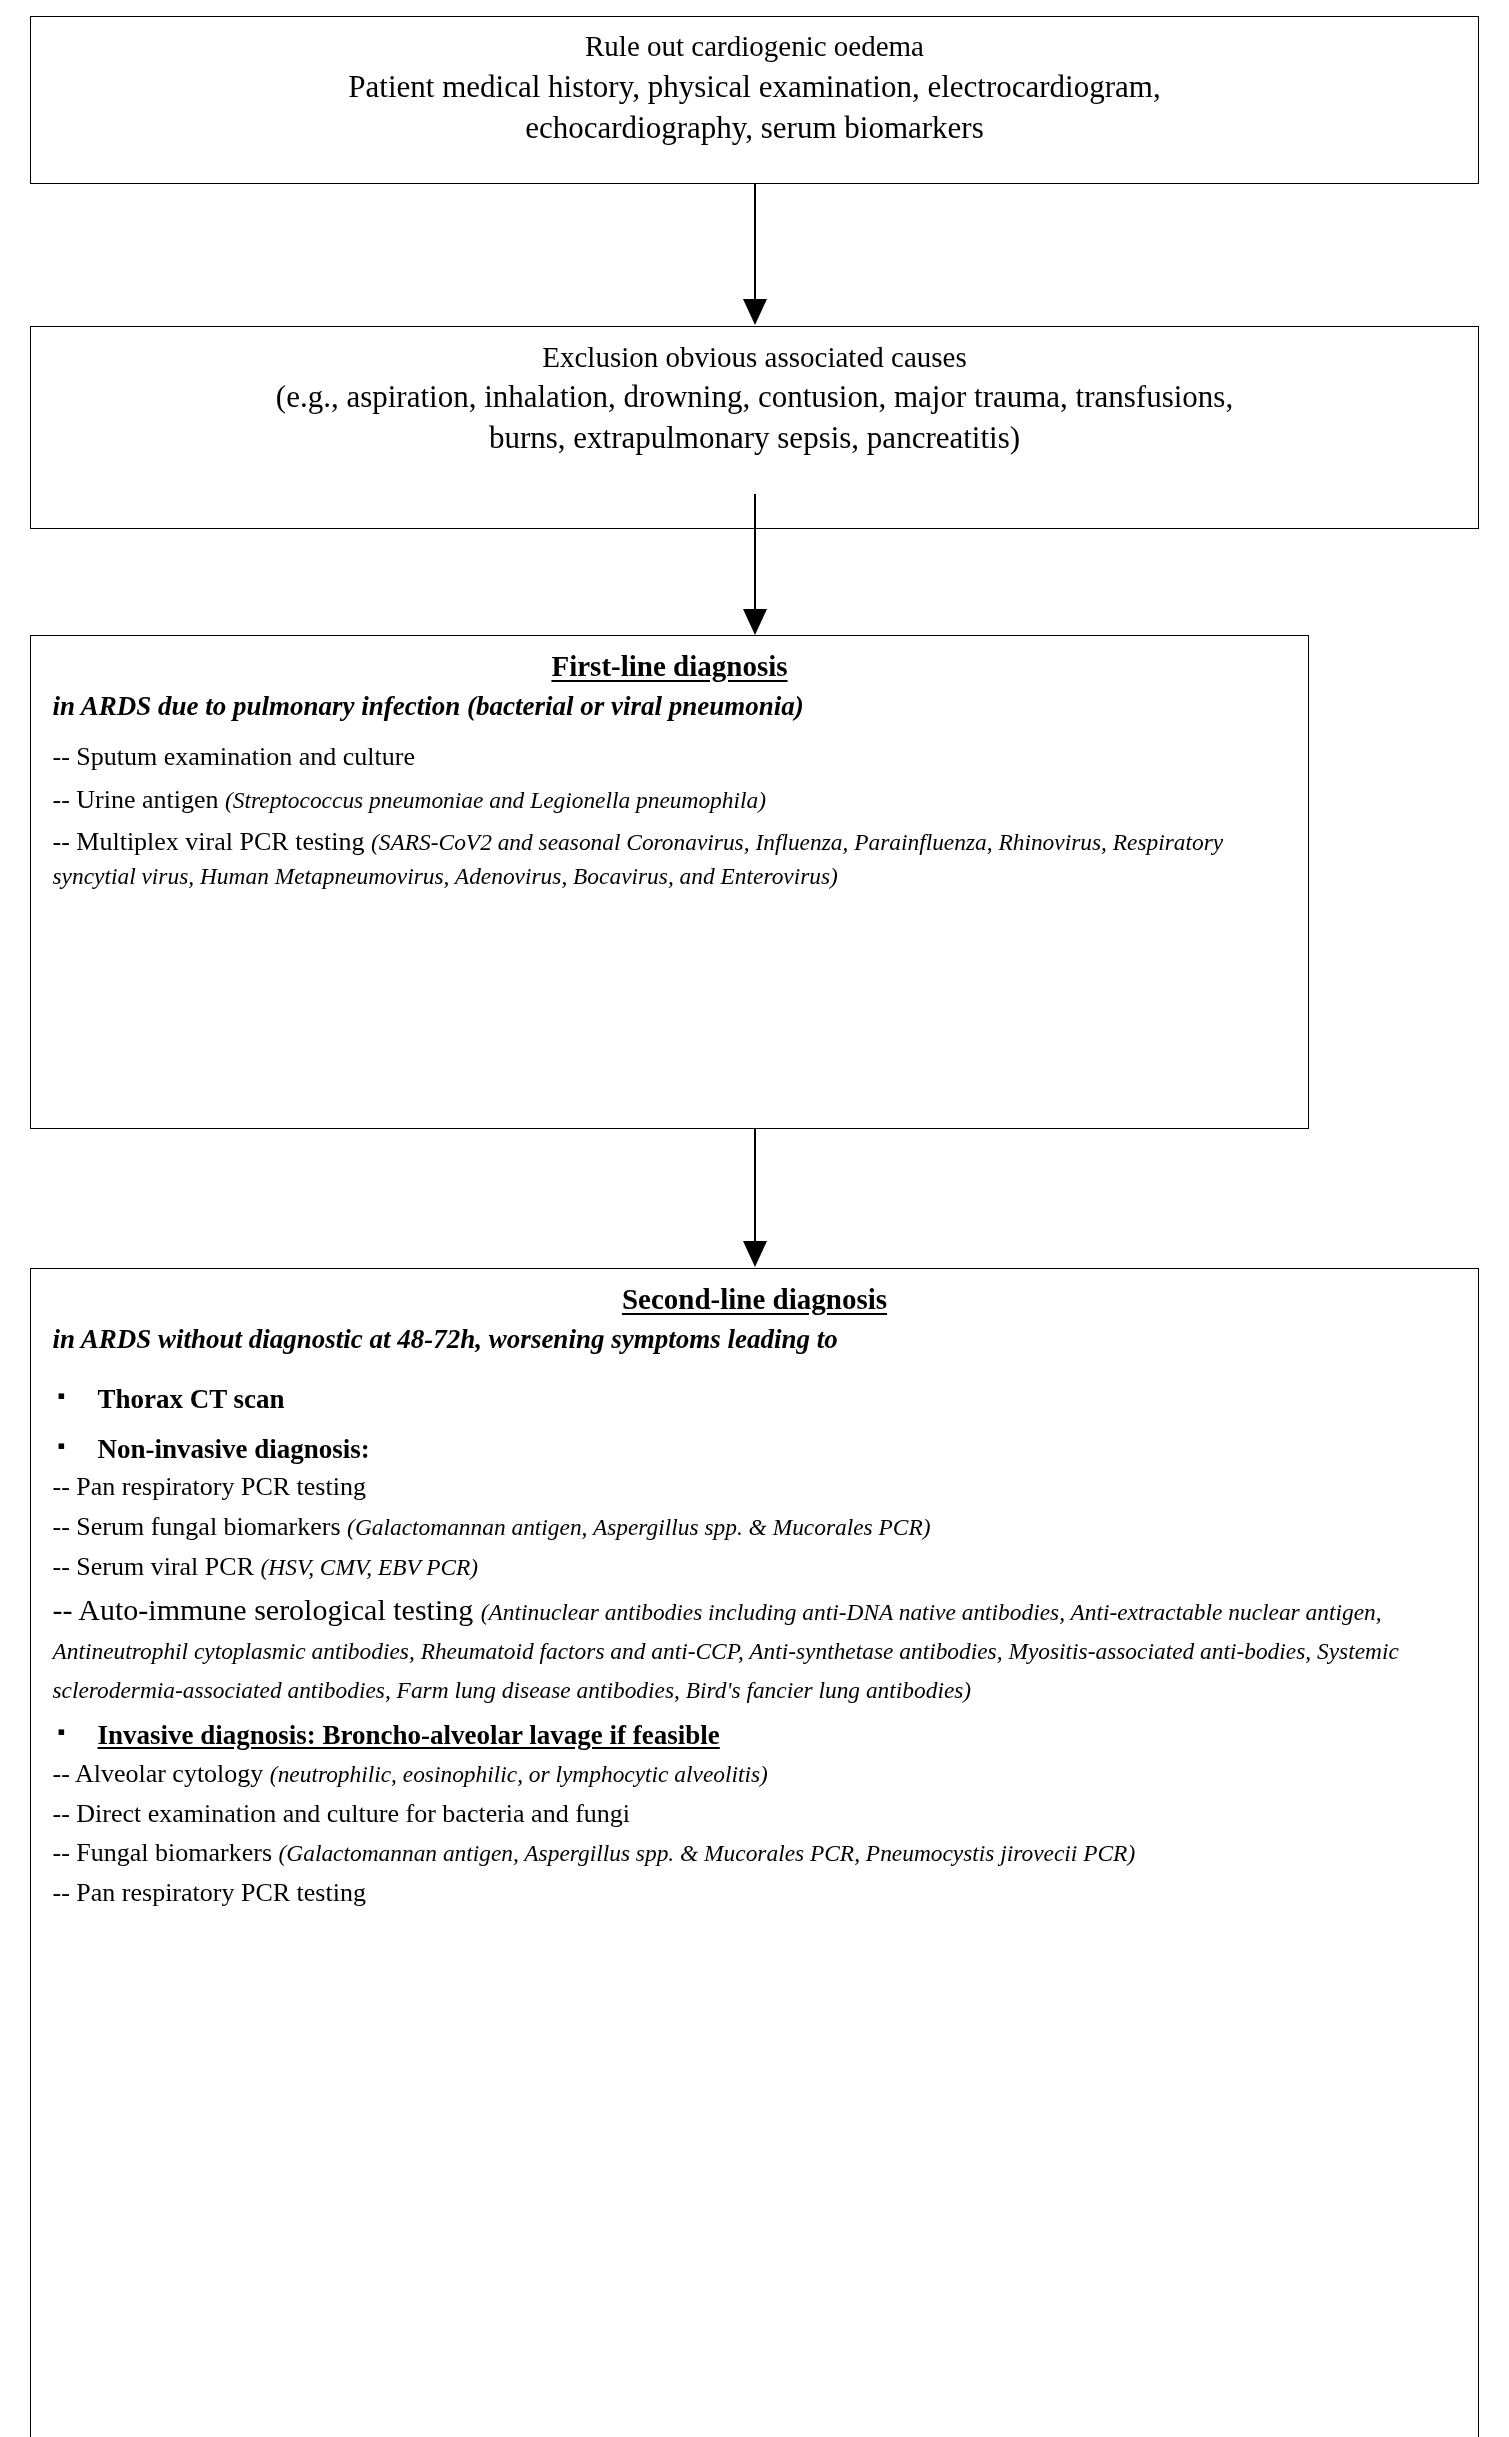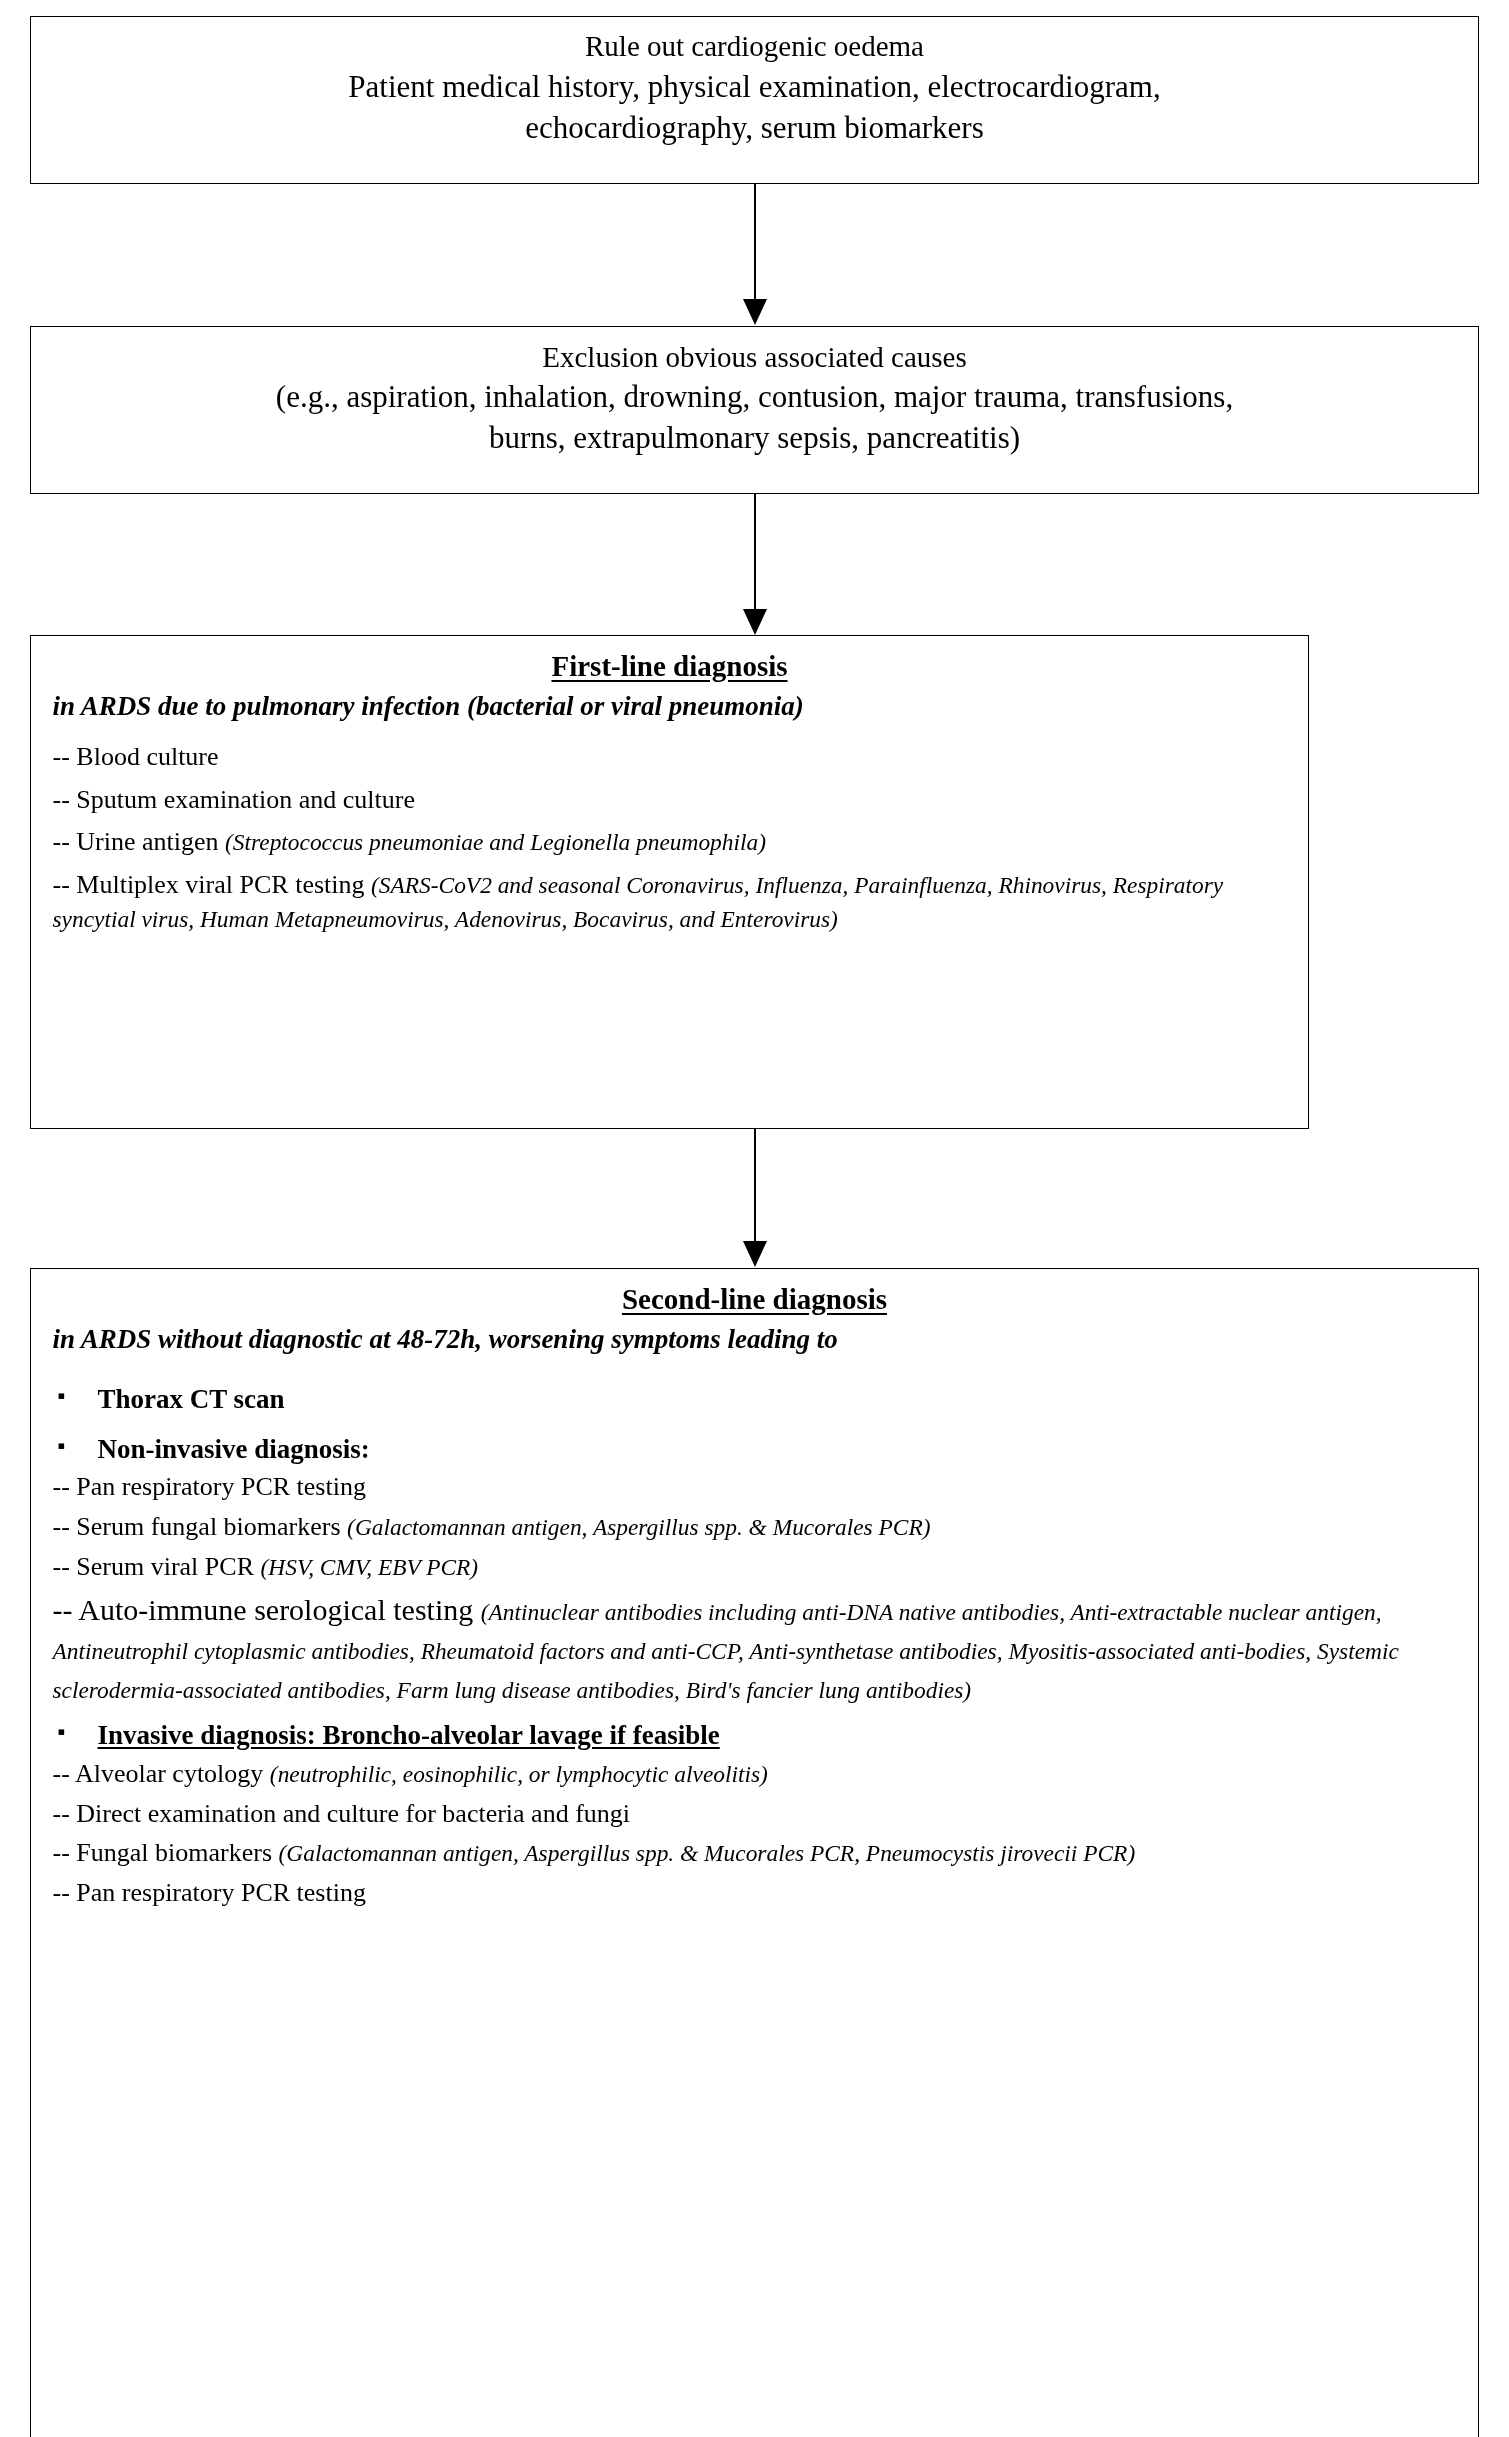--- a/index.html
+++ b/index.html
@@ -24,21 +24,21 @@
 
   
   .box {
     position: absolute;
     box-sizing: border-box;
     border: 1.5px solid #000;
     background: #fff;
   }
 
   #box-cardiogenic { left: 30px;  top: 15.6px;   width: 1449px; height: 168px; }
-  #box-exclusion   { left: 30px;  top: 326px;  width: 1449px; height: 168px; }
+  #box-exclusion   { left: 30px;  top: 326px;  width: 1449px; height: 203px; }
   #box-first-line  { left: 30px;  top: 635px; width: 1279px; height: 494px; }
   #box-second-line { left: 30px;  top: 1268px; width: 1449px; height: 1331px; }
 
   
   .connector {
     position: absolute;
     left: 755px;
     width: 0;
     border-left: 2.4px solid #000;
     transform: translateX(-1px);
@@ -182,21 +182,20 @@
   </div>
 
   <div class="connector" id="conn-2"></div>
   <div class="arrowhead" id="arrow-2"></div>
 
   <div class="box" id="box-first-line">
     <div class="box-inner">
       <div class="hdr-bold-ul"><span class="u">First-line diagnosis</span></div>
       <div class="sub-italic">in ARDS due to pulmonary infection (bacterial or viral pneumonia)</div>
       <ul class="dash-list">
-        <li><span>-- Blood culture</span><span class="it"></span></li>
         <li><span>-- Sputum examination and culture</span><span class="it"></span></li>
         <li><span>-- Urine antigen </span><span class="it">(Streptococcus pneumoniae and Legionella pneumophila)</span></li>
         <li><span>-- Multiplex viral PCR testing </span><span class="it">(SARS-CoV2 and seasonal Coronavirus, Influenza, Parainfluenza, Rhinovirus, Respiratory syncytial virus, Human Metapneumovirus, Adenovirus, Bocavirus, and Enterovirus)</span></li>
       </ul>
     </div>
   </div>
 
   <div class="connector" id="conn-3"></div>
   <div class="arrowhead" id="arrow-3"></div>
 

